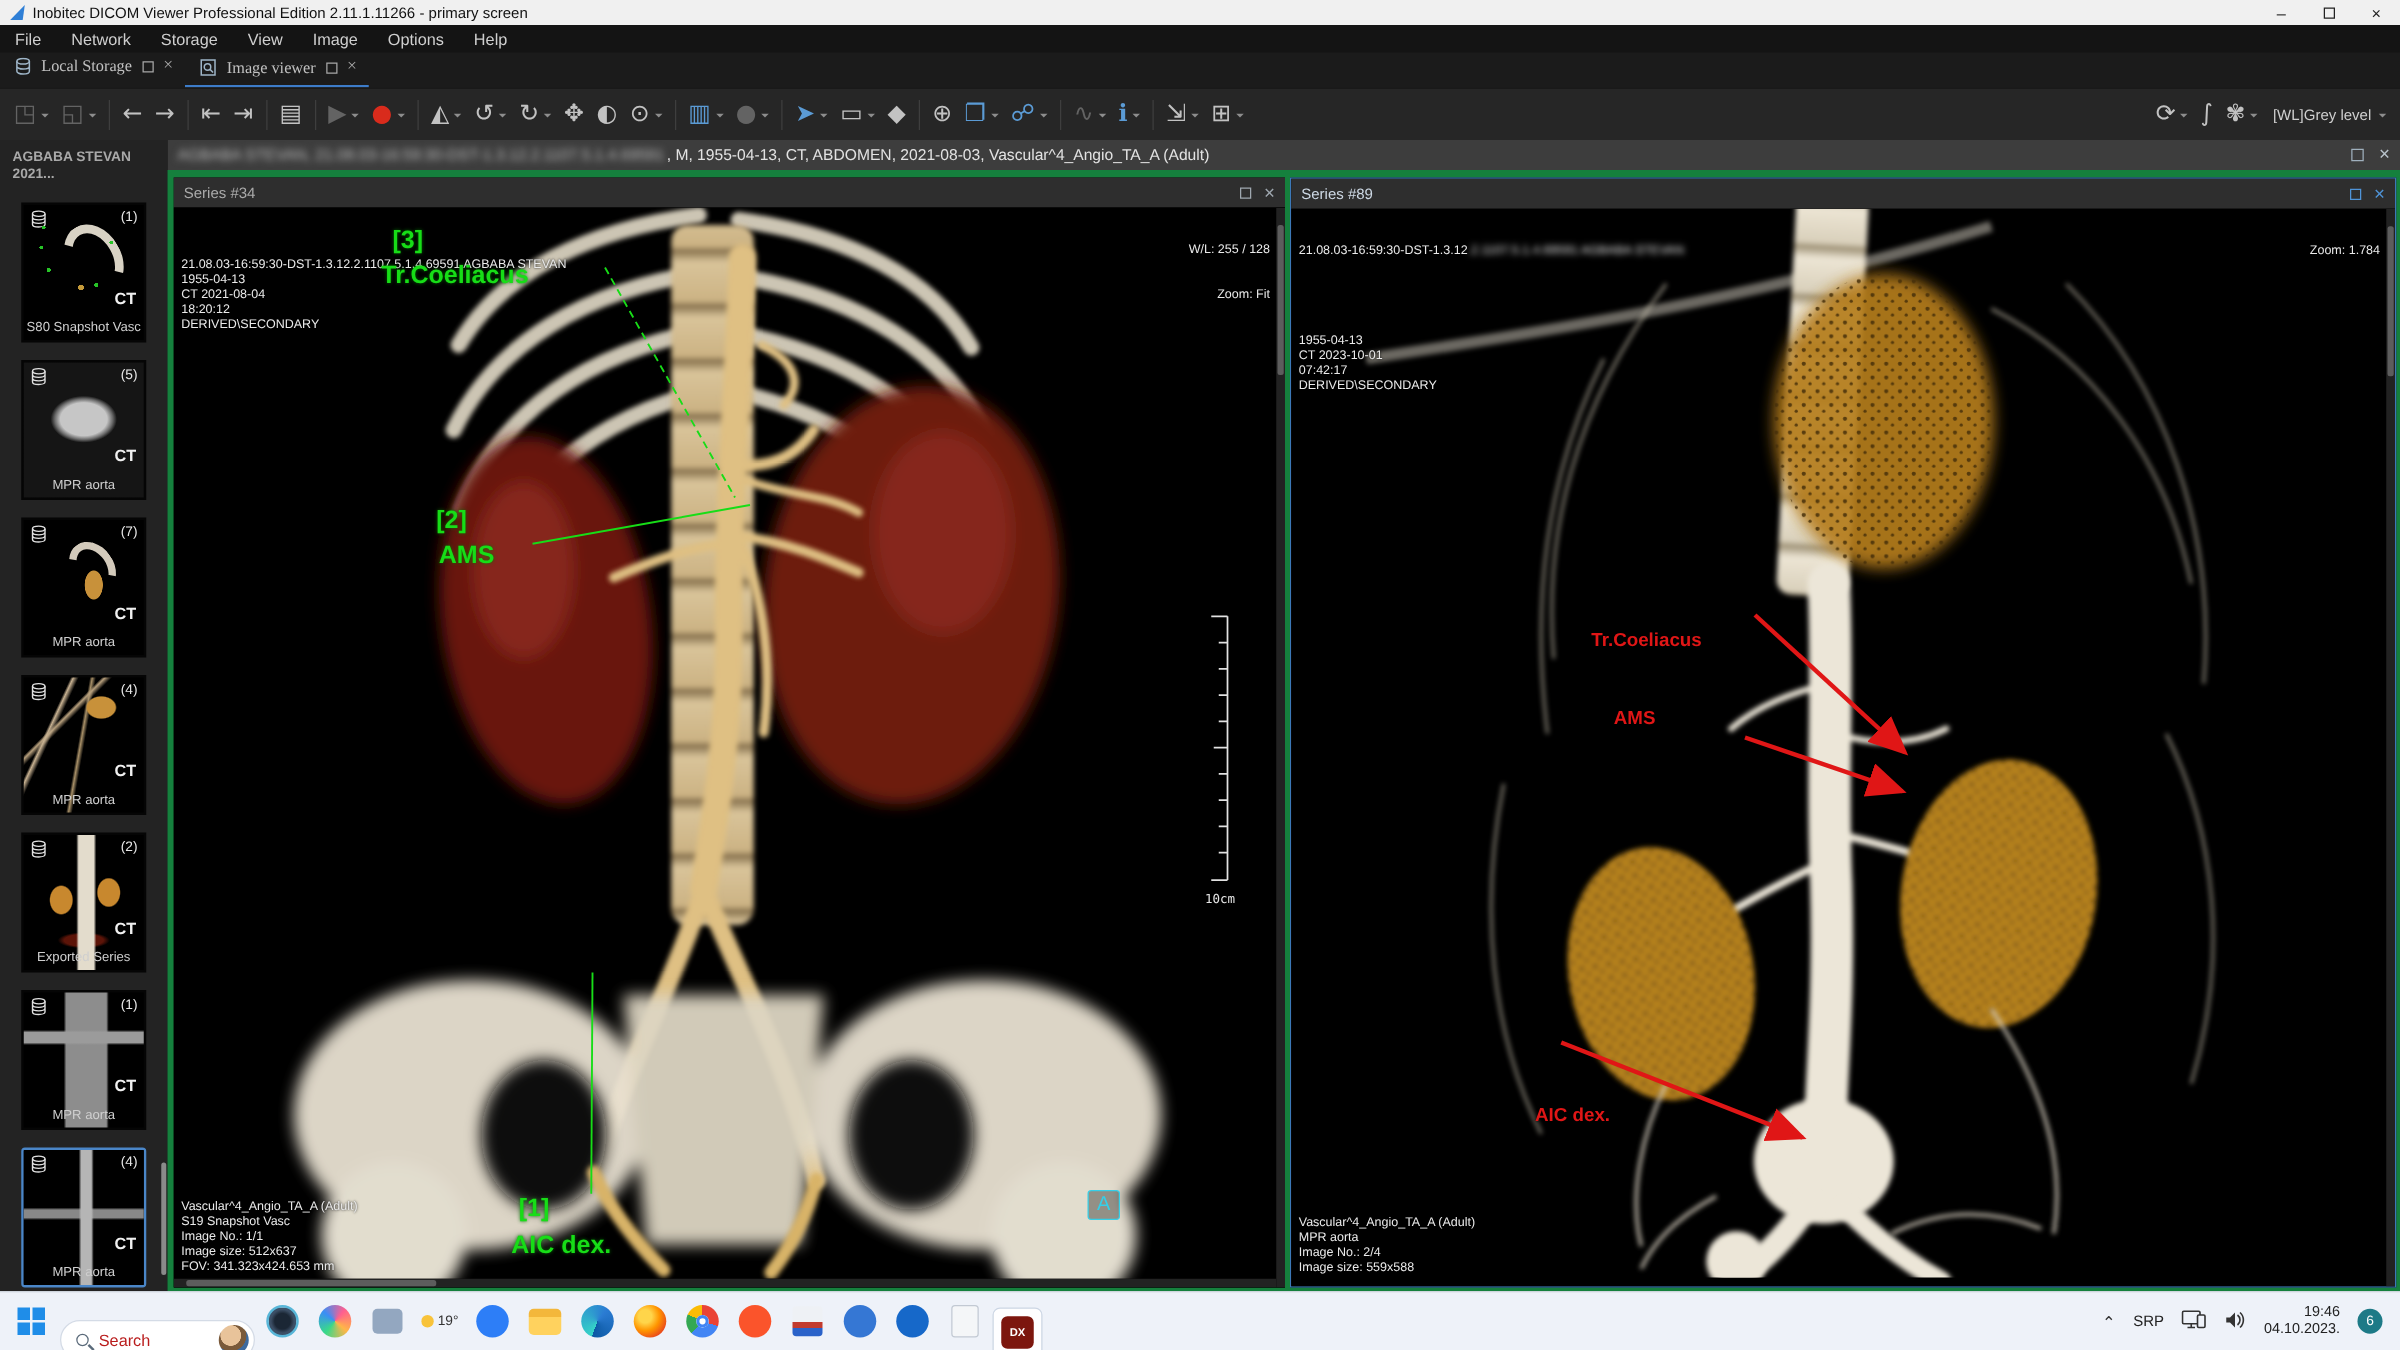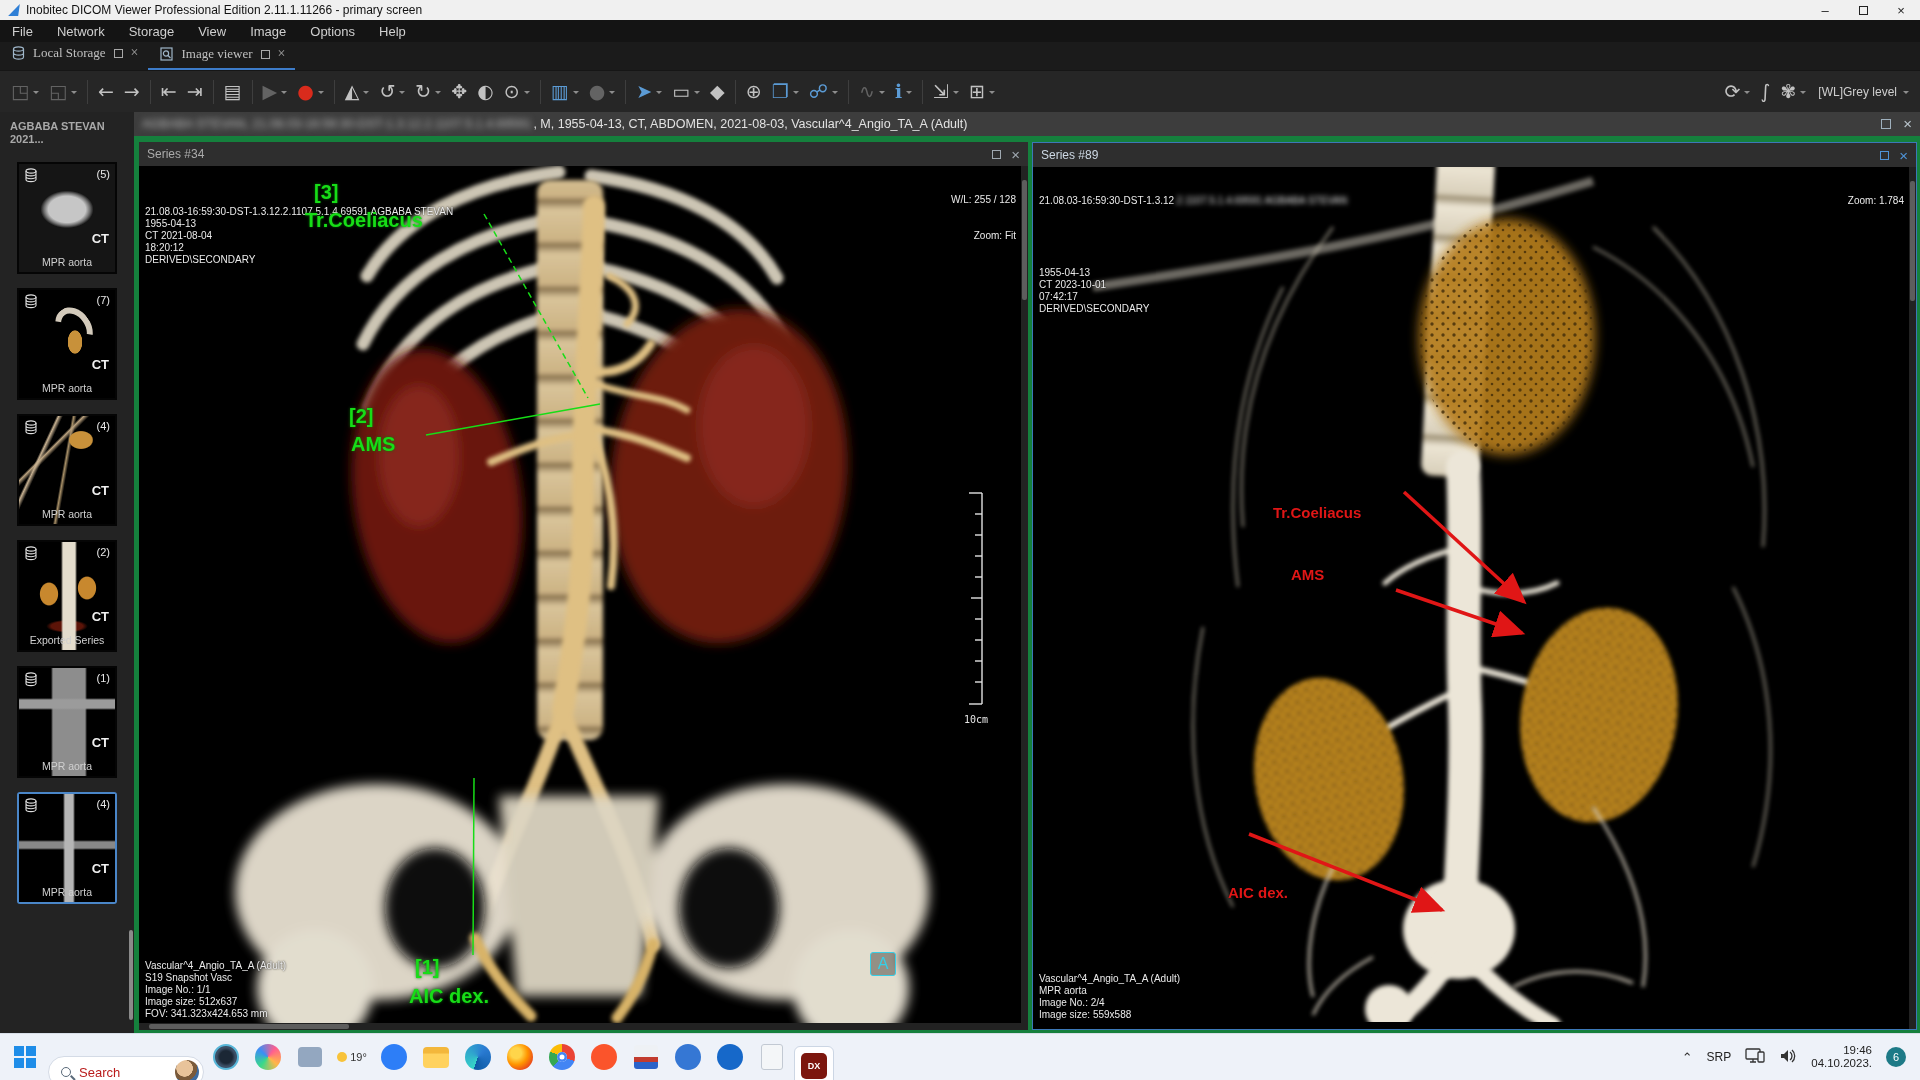--- a/index.html
+++ b/index.html
@@ -482,20 +482,31 @@
     </span>
   </div>
 
   <div class="sidebar">
     <div class="sb-patient">
       <div>AGBABA STEVAN</div>
       <div>2021...</div>
     </div>
     <div>
 
+        <div class="thumb">
+          <div class="timg v1">
+            <svg class="dbicon" width="14" height="15" viewBox="0 0 14 15">
+              <ellipse cx="7" cy="3" rx="5" ry="2.1" fill="none" stroke="#e0e0e0" stroke-width="1.1"></ellipse>
+              <path d="M2,3 V11.5 a5,2.1 0 0 0 10,0 V3 M2,5.8 a5,2.1 0 0 0 10,0 M2,8.6 a5,2.1 0 0 0 10,0" fill="none" stroke="#e0e0e0" stroke-width="1.1"></path>
+            </svg>
+            <span class="tcount">(1)</span>
+            <span class="tmod">CT</span>
+          </div>
+          <div class="tlabel2">S80 Snapshot Vasc</div>
+        </div>
 
         <div class="thumb">
           <div class="timg v2">
             <svg class="dbicon" width="14" height="15" viewBox="0 0 14 15">
               <ellipse cx="7" cy="3" rx="5" ry="2.1" fill="none" stroke="#e0e0e0" stroke-width="1.1"></ellipse>
               <path d="M2,3 V11.5 a5,2.1 0 0 0 10,0 V3 M2,5.8 a5,2.1 0 0 0 10,0 M2,8.6 a5,2.1 0 0 0 10,0" fill="none" stroke="#e0e0e0" stroke-width="1.1"></path>
             </svg>
             <span class="tcount">(5)</span>
             <span class="tmod">CT</span>
           </div>

